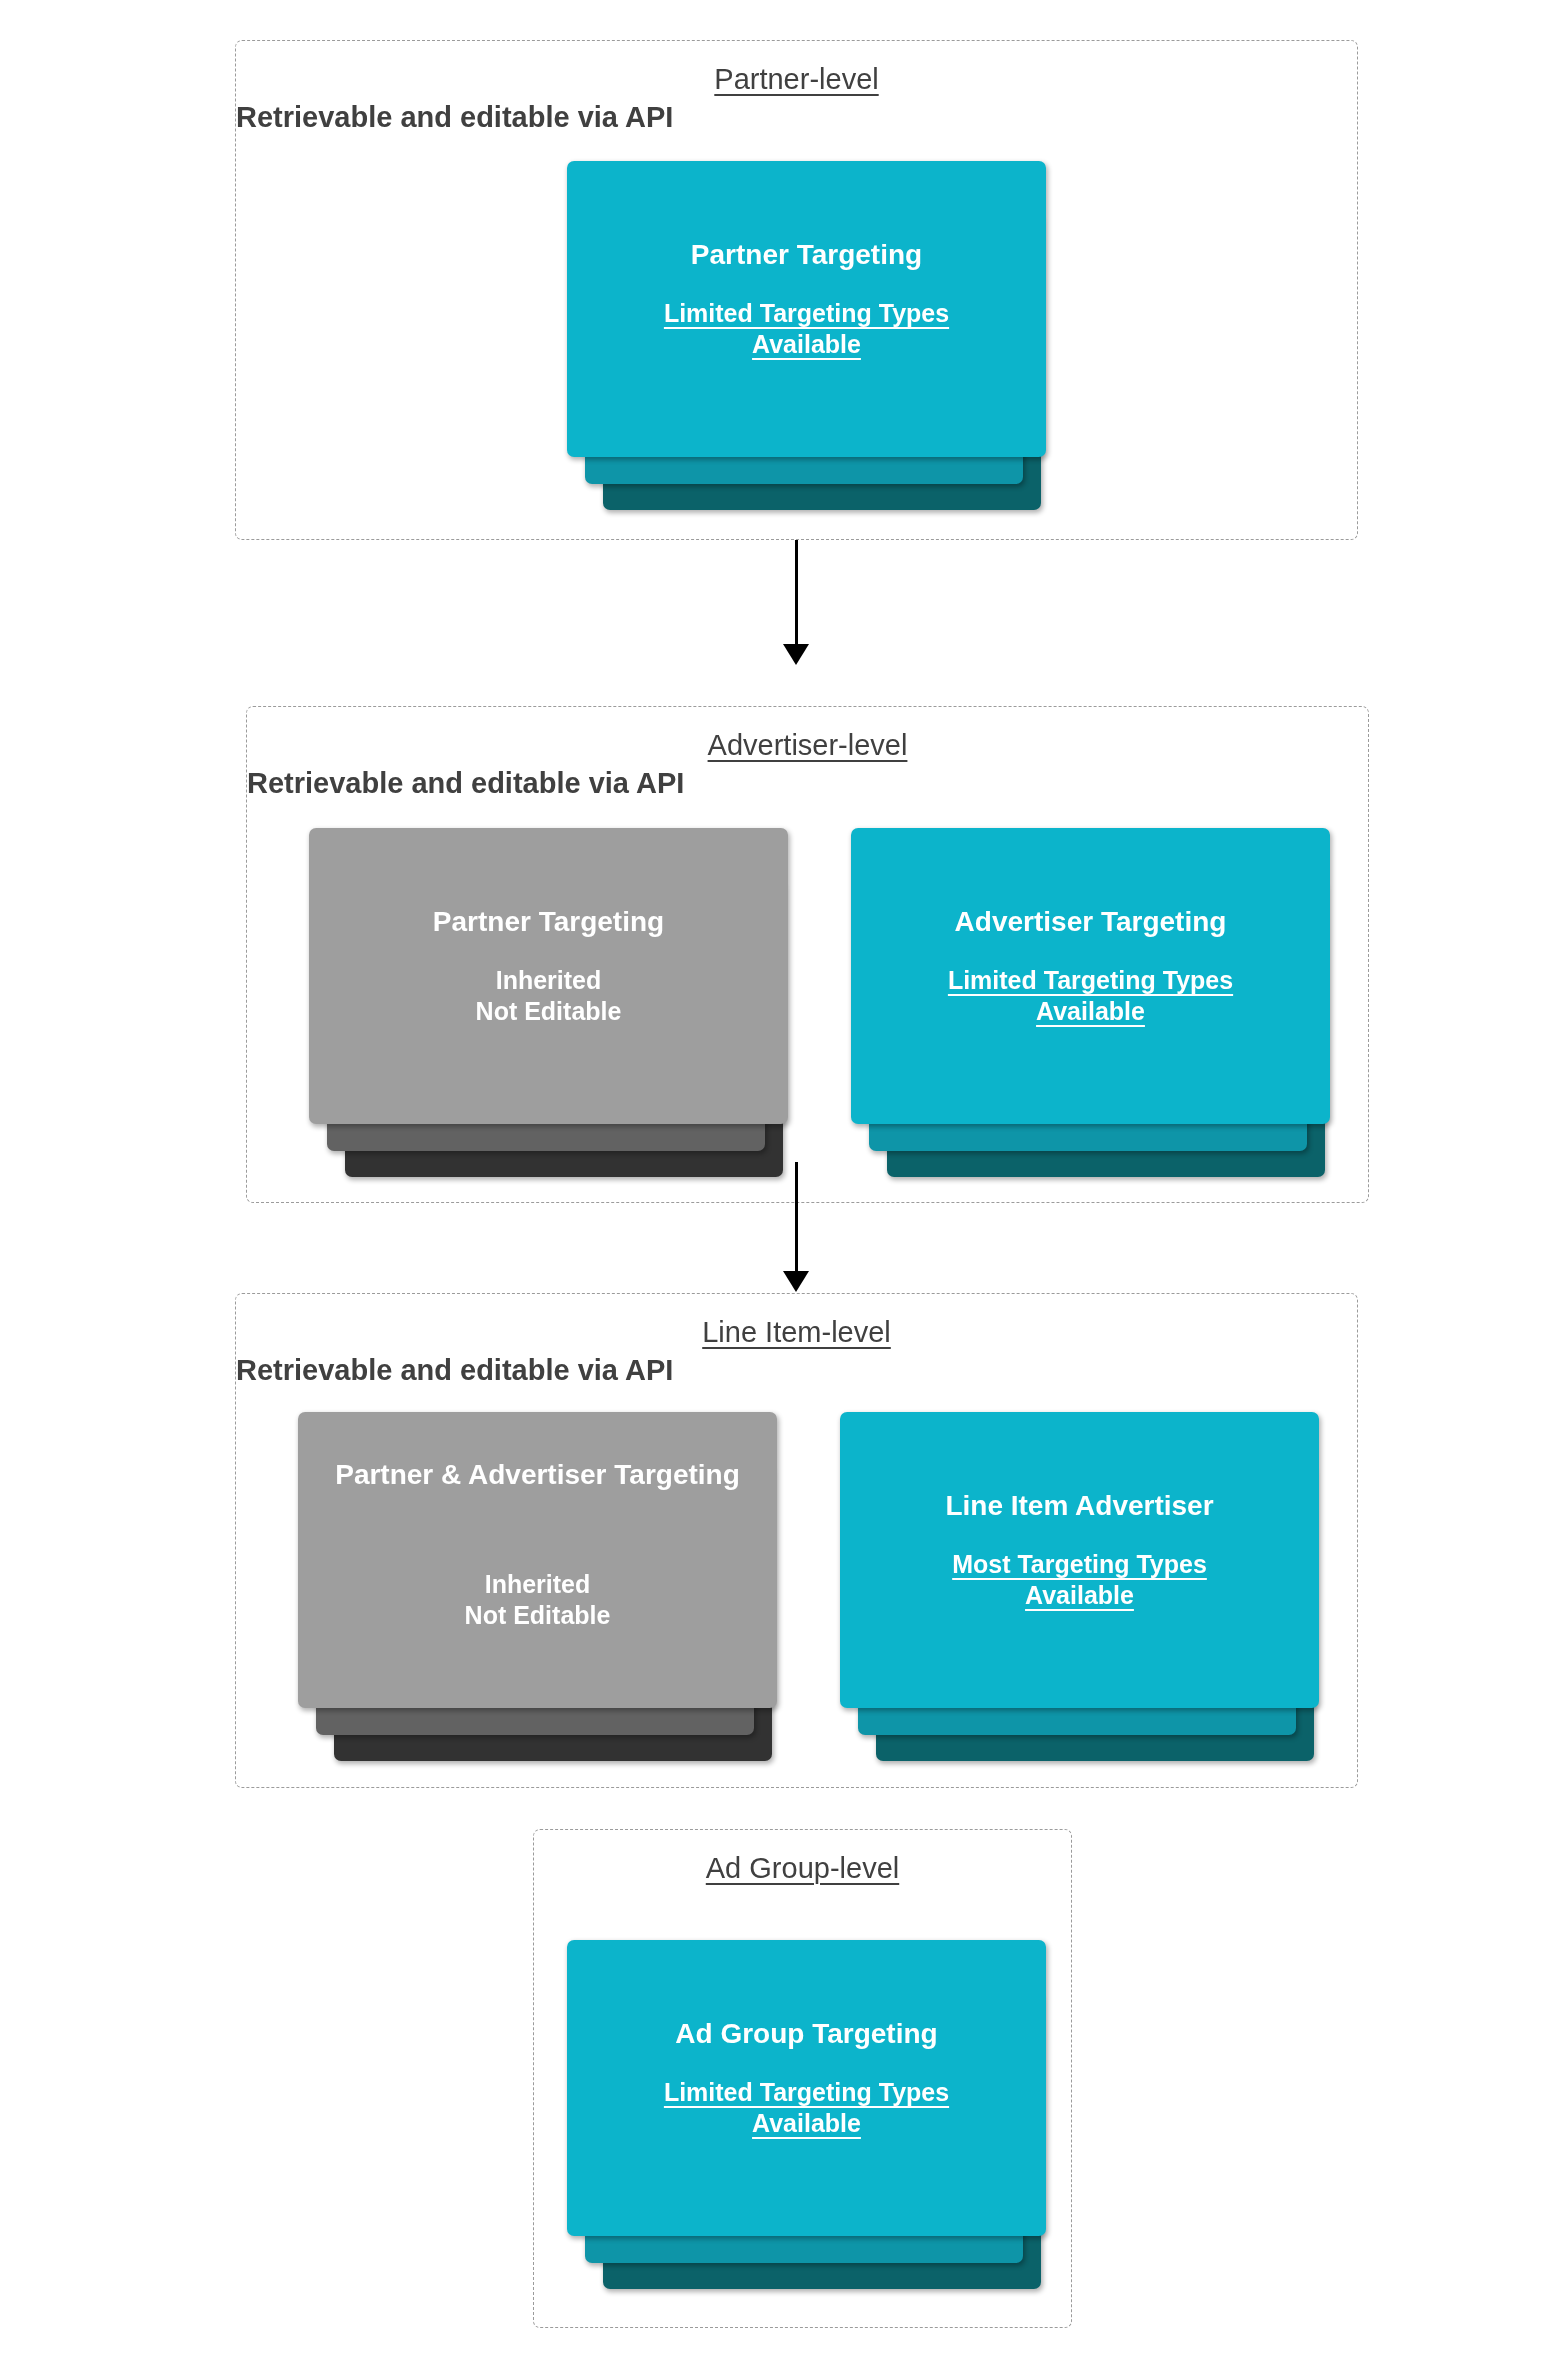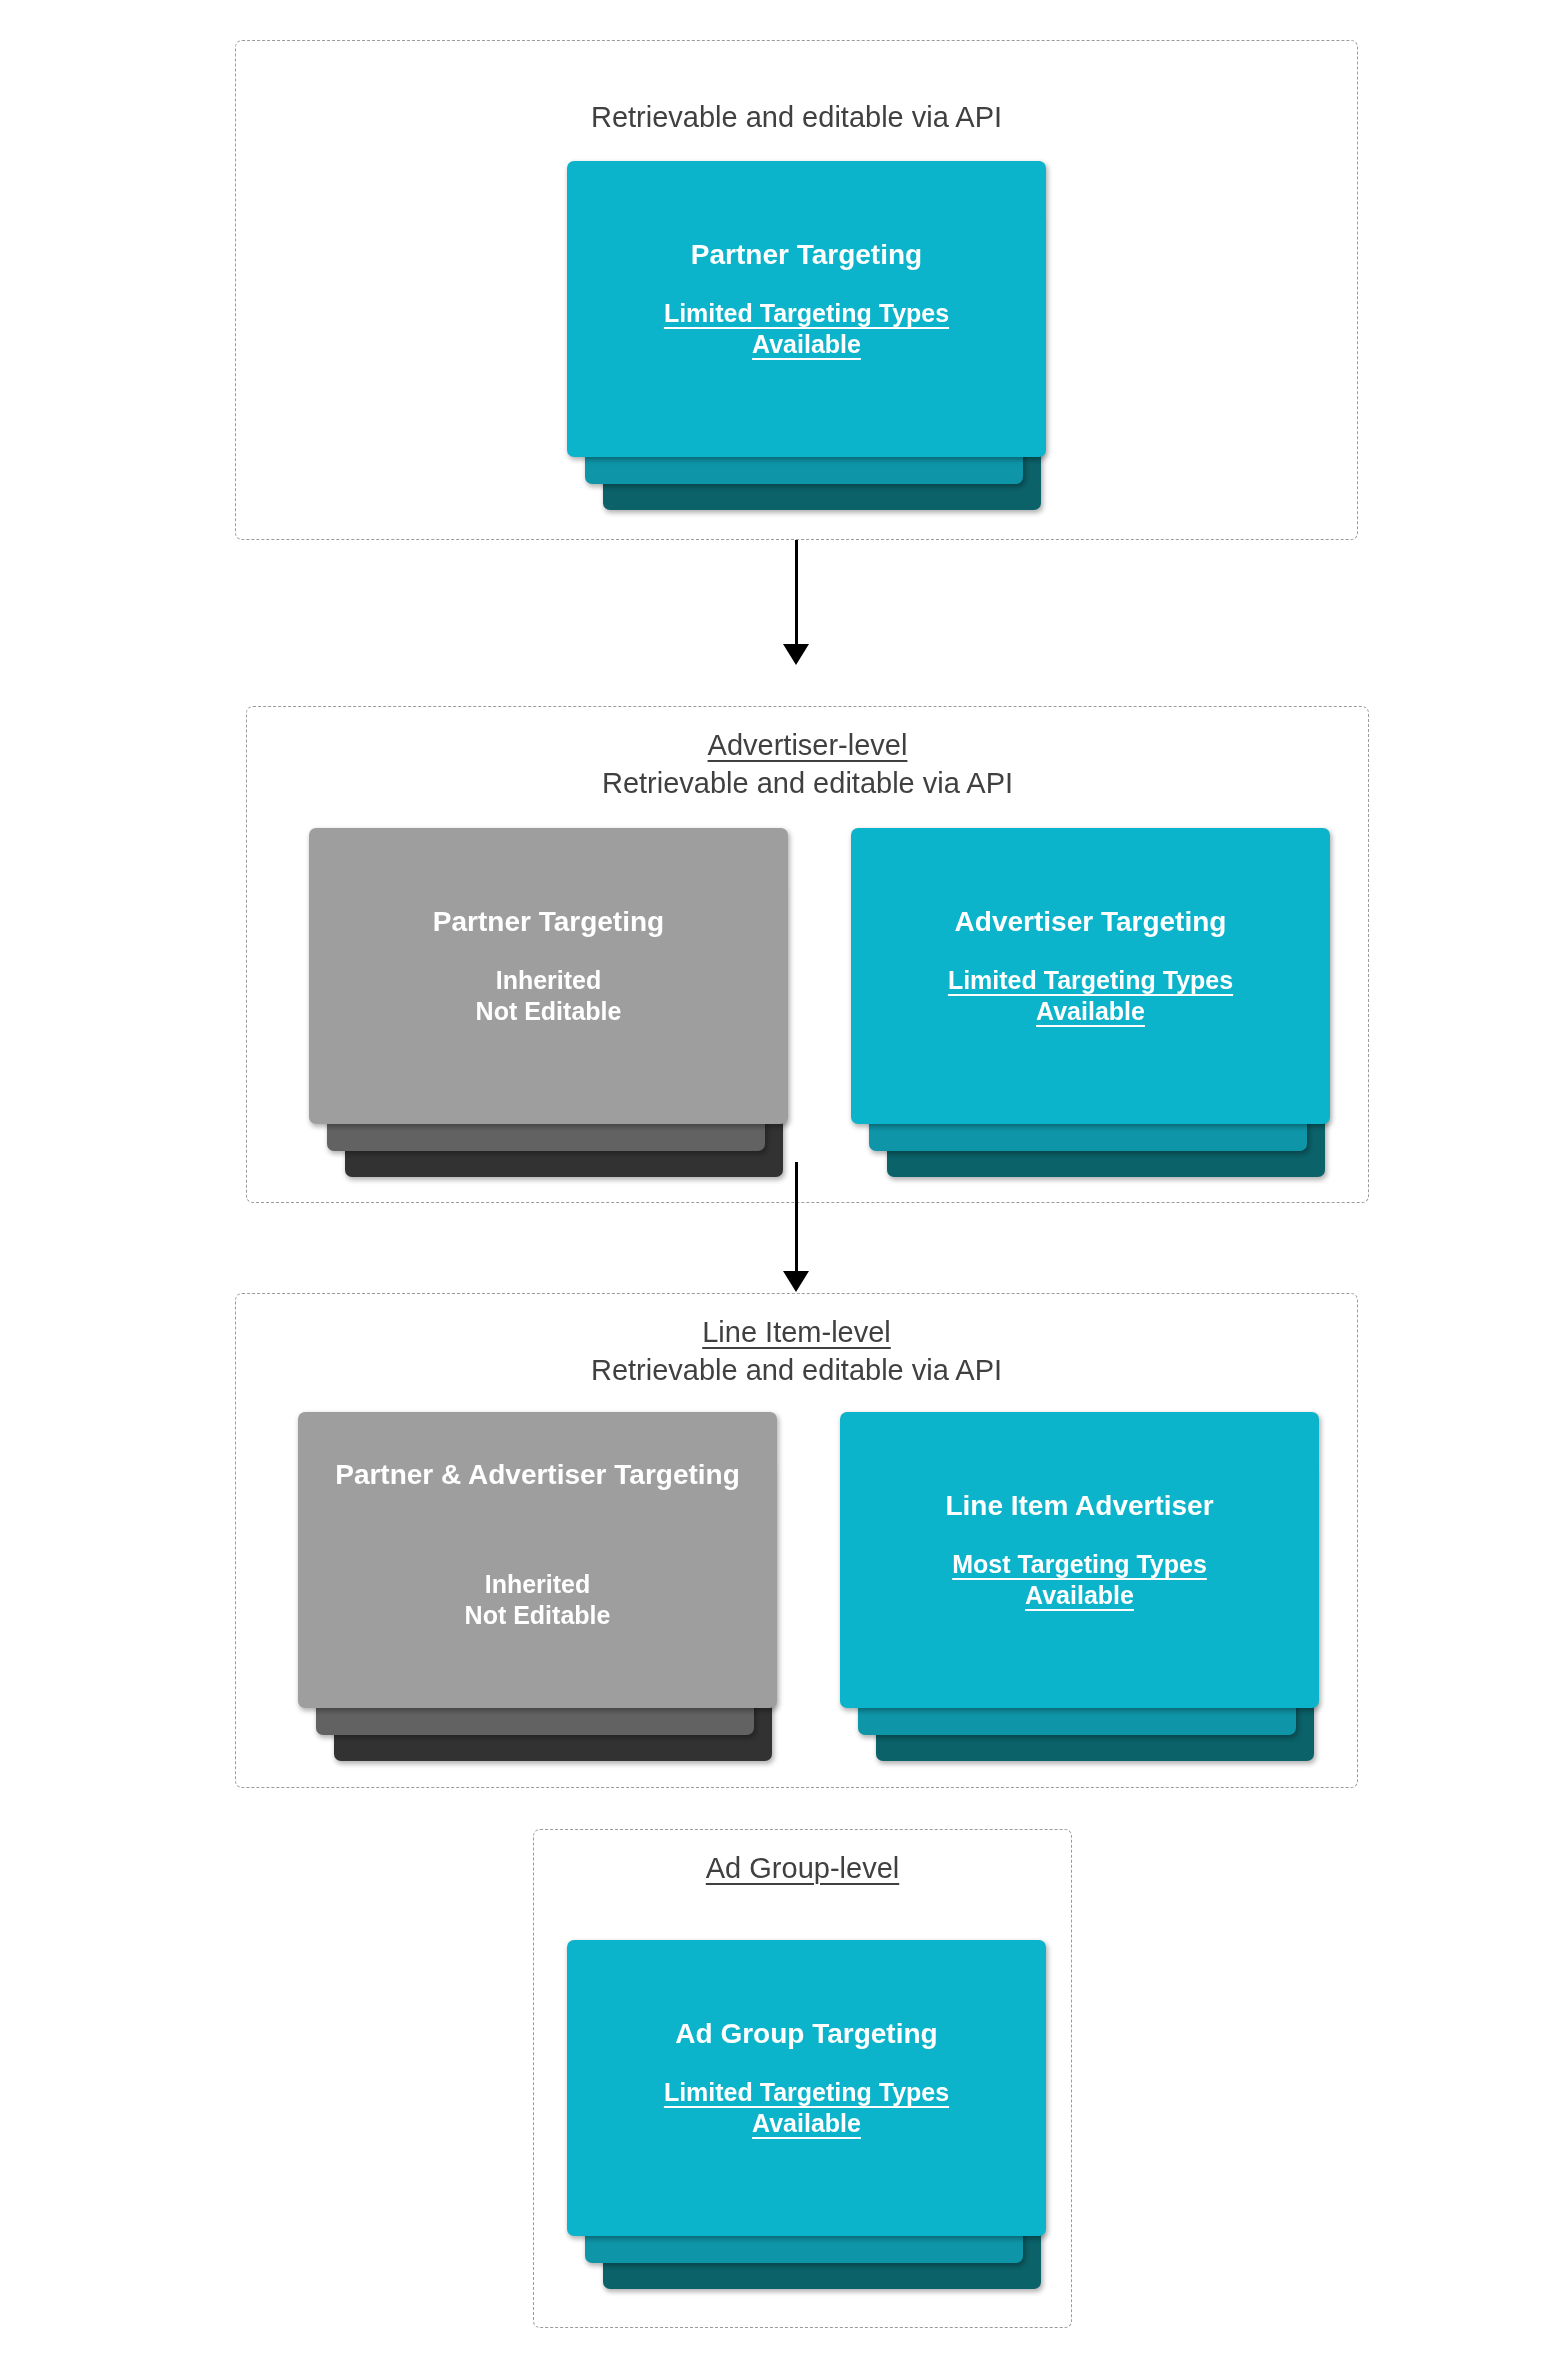--- a/index.html
+++ b/index.html
@@ -28,23 +28,23 @@
     font-size:29px; line-height:34px;
     color:#404040; font-weight:400;
   }
   .sec-title .u{
     text-decoration:underline;
     text-decoration-thickness:1.8px;
     text-underline-offset:5.4px;
   }
   .sec-sub{
     position:absolute; top:59px; left:0; right:0;
-    text-align:center;
+    text-align:left;
     font-size:29px; line-height:34px;
-    color:#404040; font-weight:400;
+    color:#404040; font-weight:700;
   }
   .sec-sub.red{color:#f4310f;}
 
   
   .stack{position:absolute; width:438px; height:296px;}
   .layer{
     position:absolute; width:438px; height:296px;
     border-radius:7.1px;
     box-shadow:1.8px 2.7px 5.4px rgba(0,0,0,0.30);
   }
@@ -95,20 +95,21 @@
     border-right:13.4px solid transparent;
     border-top:21.4px solid #000000;
   }
 </style>
 </head>
 <body>
 
 <div id="page">
 
   <div class="section" id="sec-partner">
+    <div class="sec-title"><span class="u">Partner-level</span></div>
     <div class="sec-sub">Retrievable and editable via API</div>
     <div class="stack teal" style="left:331px; top:120px;">
       <div class="layer l3"></div>
       <div class="layer l2"></div>
       <div class="layer front">
         <div class="card-title">Partner Targeting</div>
         <div class="card-sub">
           <span>Limited Targeting Types</span>
           <span>Available</span>
         </div>

